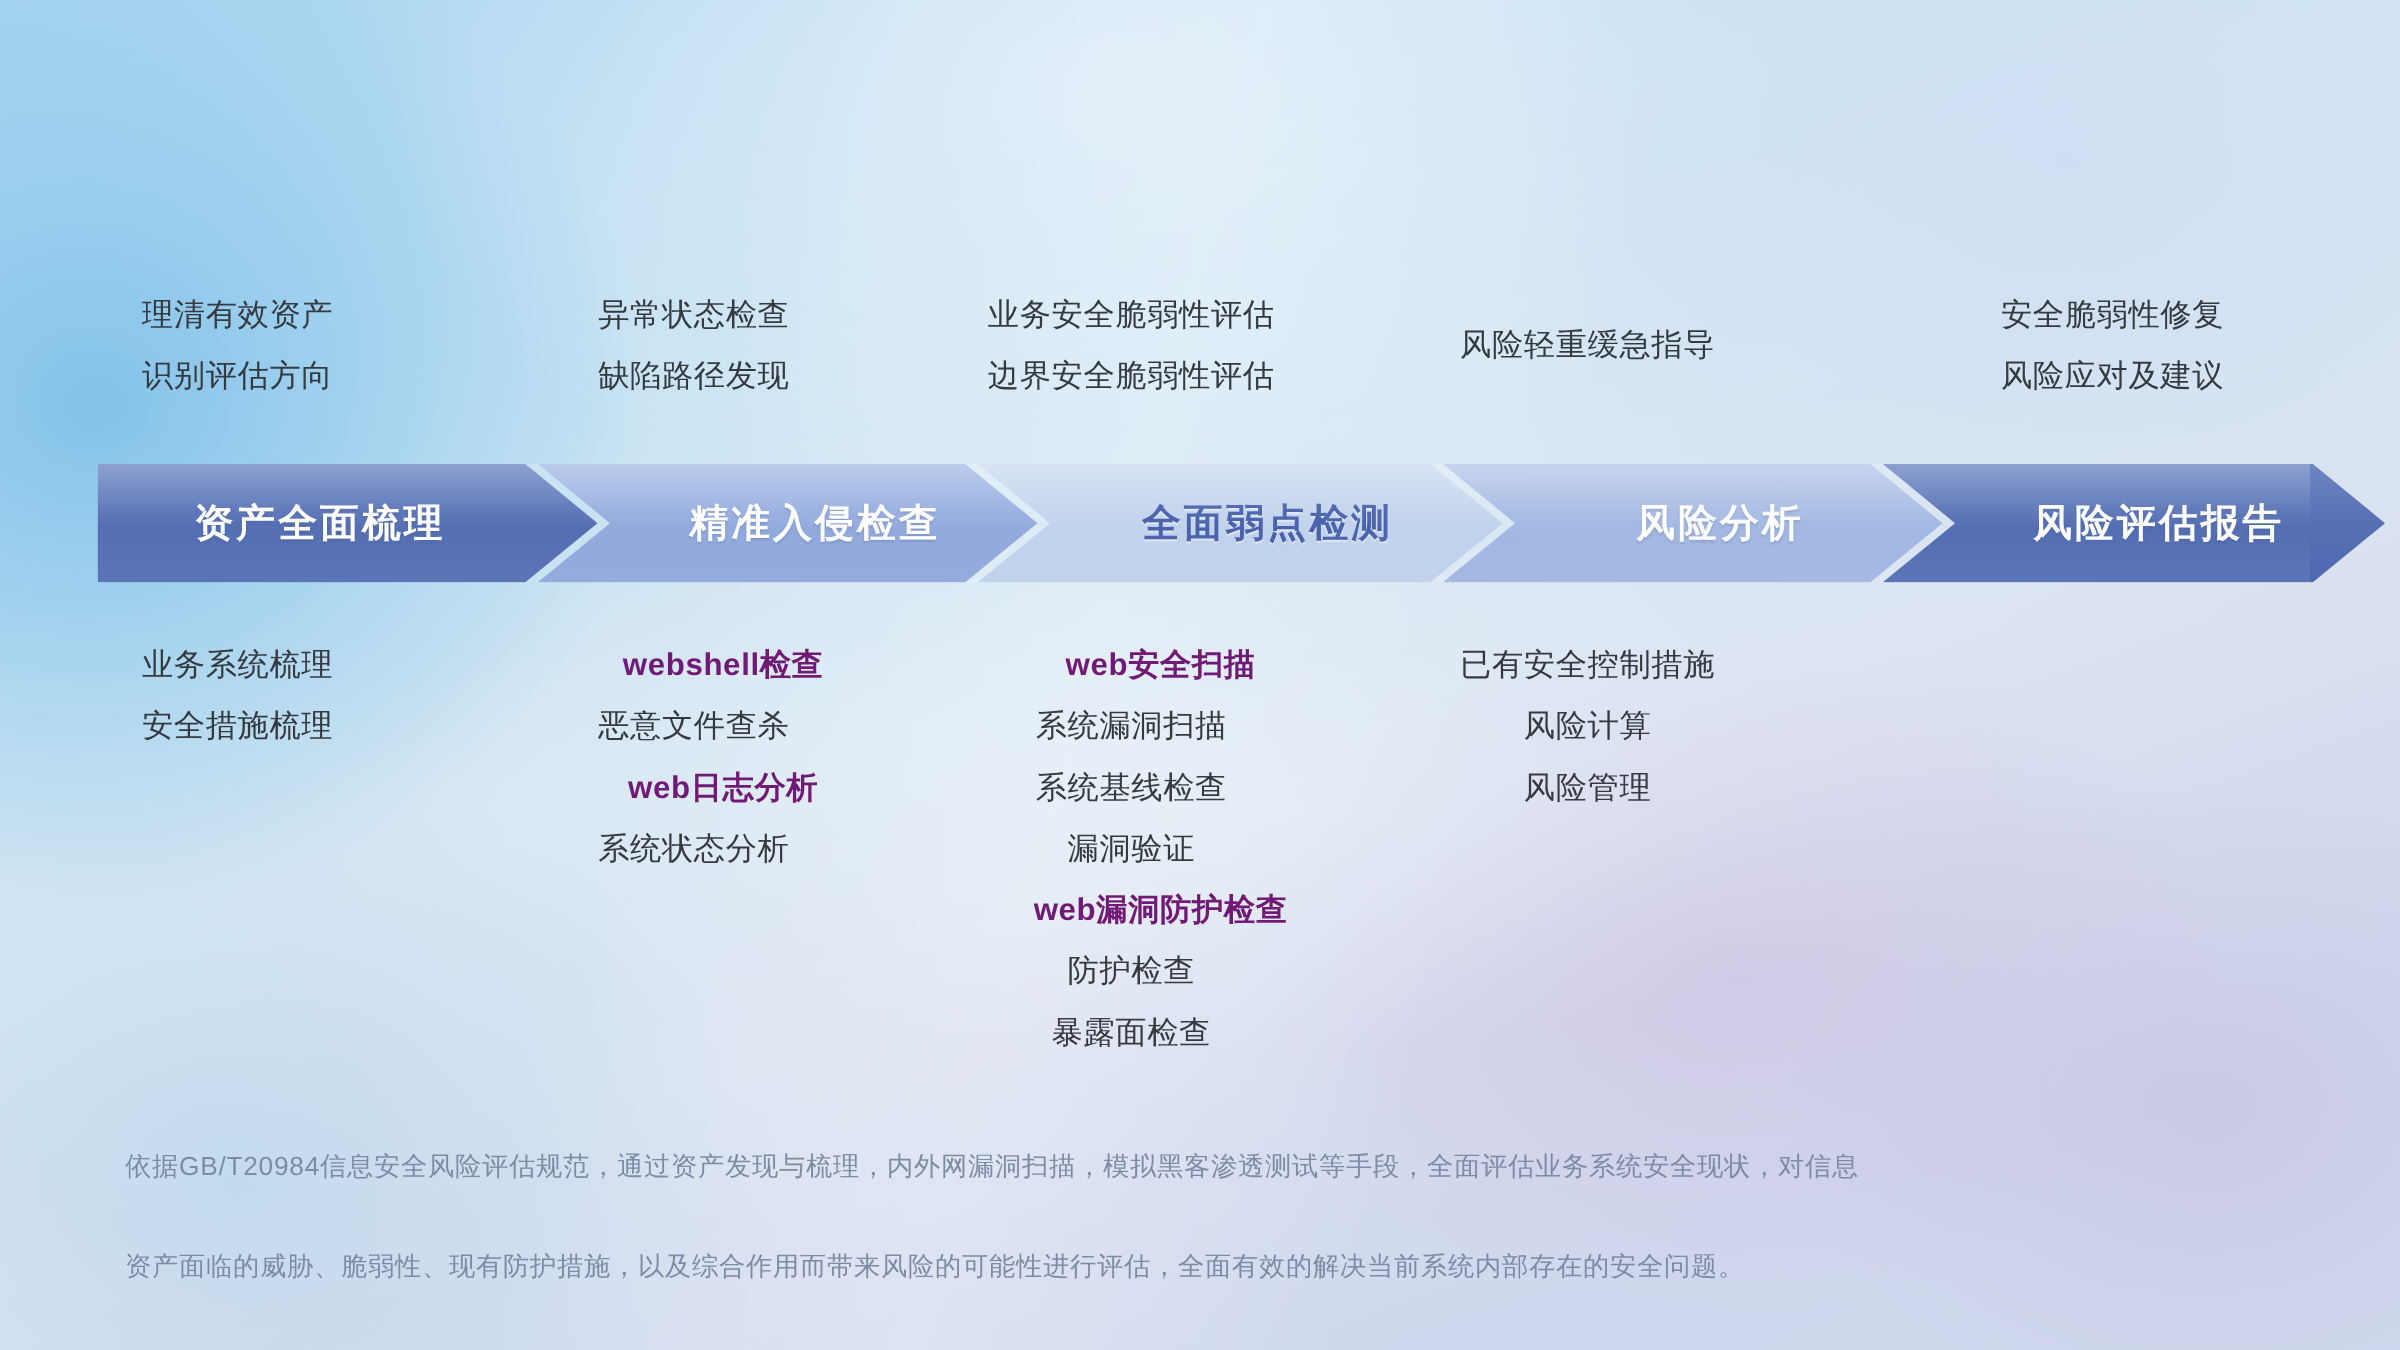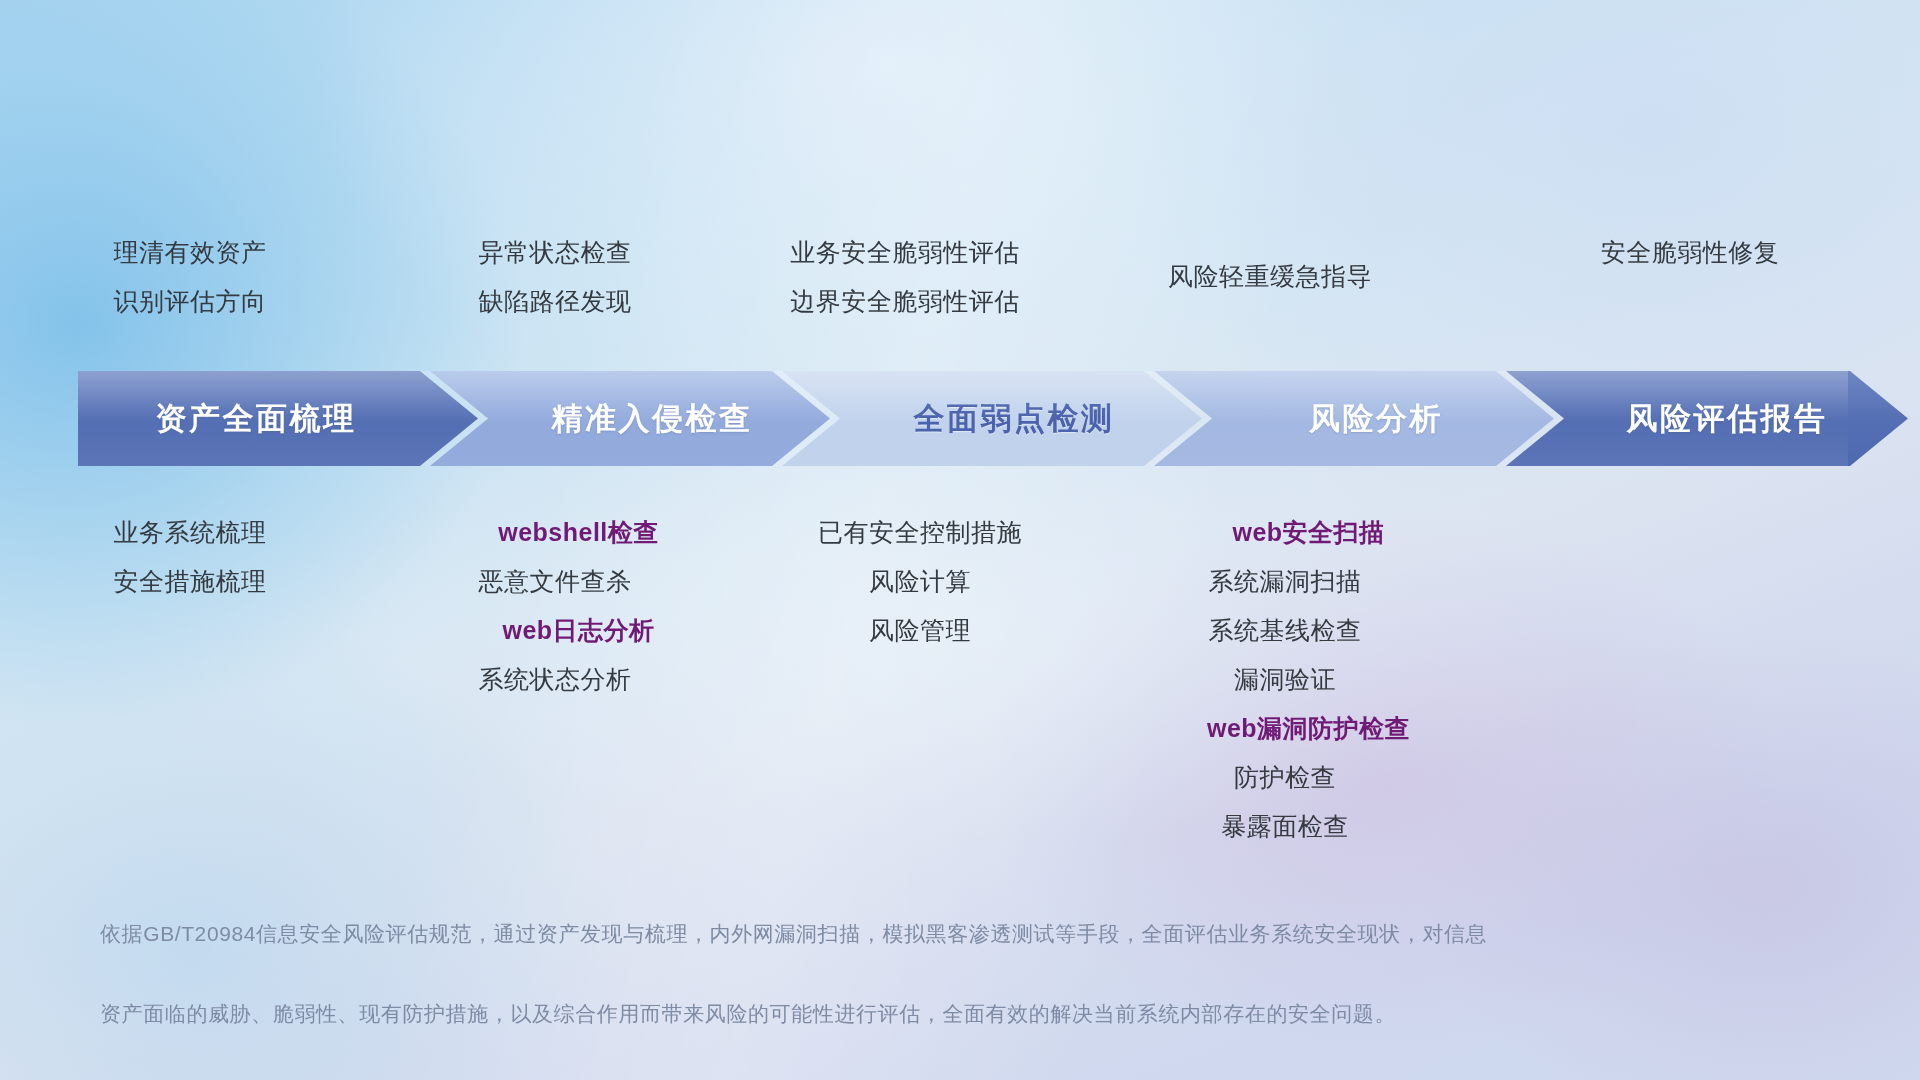--- a/index.html
+++ b/index.html
@@ -193,20 +193,21 @@
       <div class="item">业务安全脆弱性评估</div>
       <div class="item">边界安全脆弱性评估</div>
     </div>
 
     <div class="col col-4">
       <div class="item" style="margin-top:24px">风险轻重缓急指导</div>
     </div>
 
     <div class="col col-5">
       <div class="item">安全脆弱性修复</div>
+      <div class="item">风险应对及建议</div>
     </div>
 
   </div>
 
   <div class="banner">
 
     <div class="chev chev-1">
       <span class="chev-label">资产全面梳理</span>
     </div>
 
@@ -234,38 +235,38 @@
     <div class="col col-1">
       <div class="item">业务系统梳理</div>
       <div class="item">安全措施梳理</div>
     </div>
 
     <div class="col col-2">
       <div class="item bold-lead">webshell检查</div>
       <div class="item">恶意文件查杀</div>
       <div class="item bold-lead">web日志分析</div>
       <div class="item">系统状态分析</div>
-    </div>
-
-    <div class="col col-4">
-      <div class="item">已有安全控制措施</div>
-      <div class="item">风险计算</div>
-      <div class="item">风险管理</div>
     </div>
 
     <div class="col col-3">
       <div class="item bold-lead">web安全扫描</div>
       <div class="item">系统漏洞扫描</div>
       <div class="item">系统基线检查</div>
       <div class="item">漏洞验证</div>
       <div class="item bold-lead">web漏洞防护检查</div>
       <div class="item">防护检查</div>
       <div class="item">暴露面检查</div>
     </div>
 
+    <div class="col col-4">
+      <div class="item">已有安全控制措施</div>
+      <div class="item">风险计算</div>
+      <div class="item">风险管理</div>
+    </div>
+
 
   </div>
 
   <div class="footer">
     <div class="footer-line">依据GB/T20984信息安全风险评估规范，通过资产发现与梳理，内外网漏洞扫描，模拟黑客渗透测试等手段，全面评估业务系统安全现状，对信息</div>
     <div class="footer-line">资产面临的威胁、脆弱性、现有防护措施，以及综合作用而带来风险的可能性进行评估，全面有效的解决当前系统内部存在的安全问题。</div>
   </div>
 
 </div>
 

